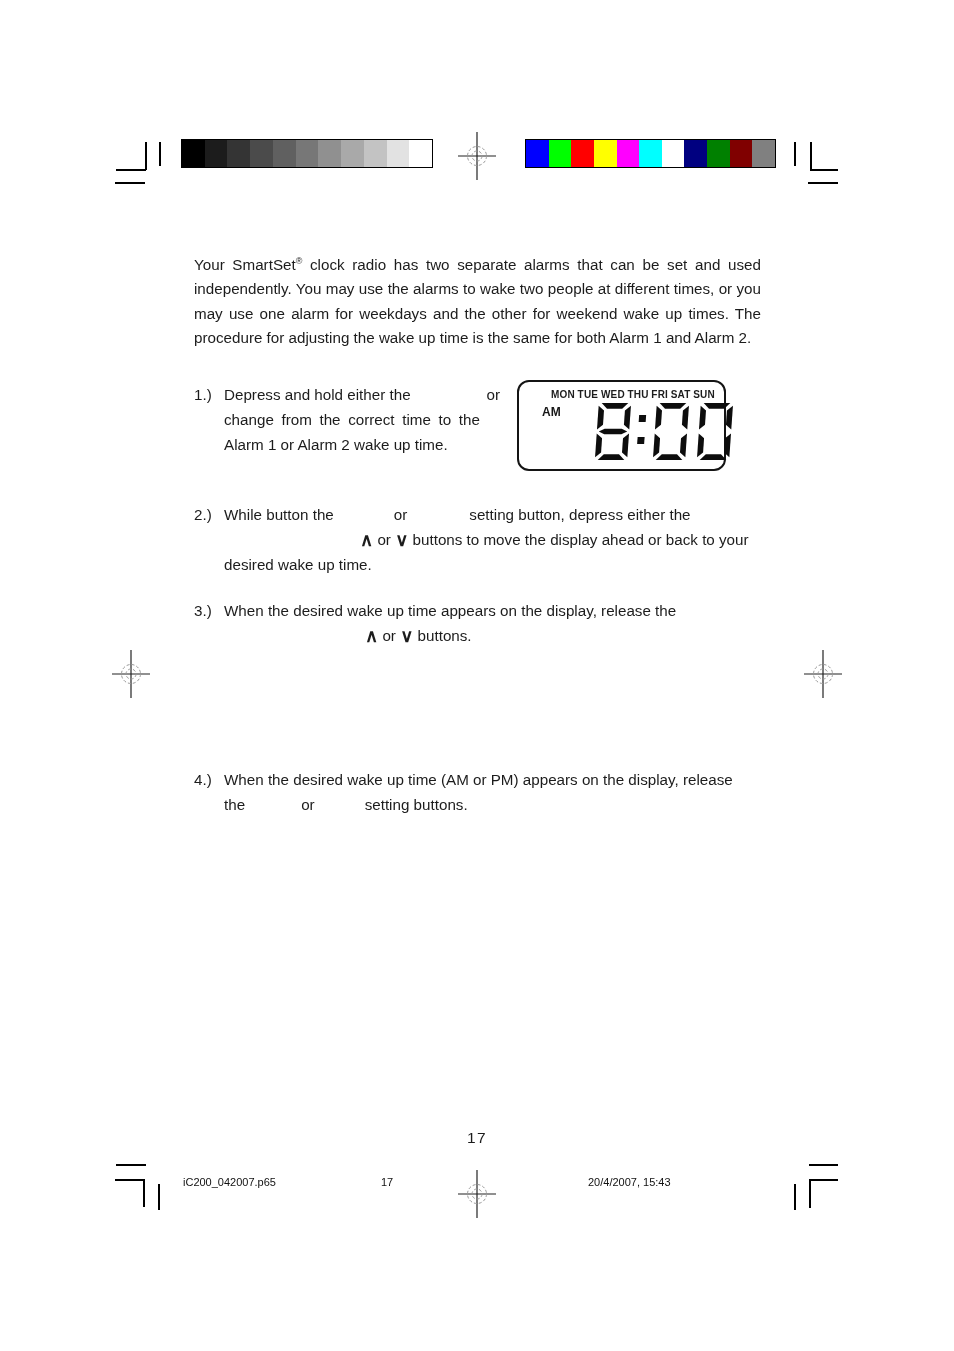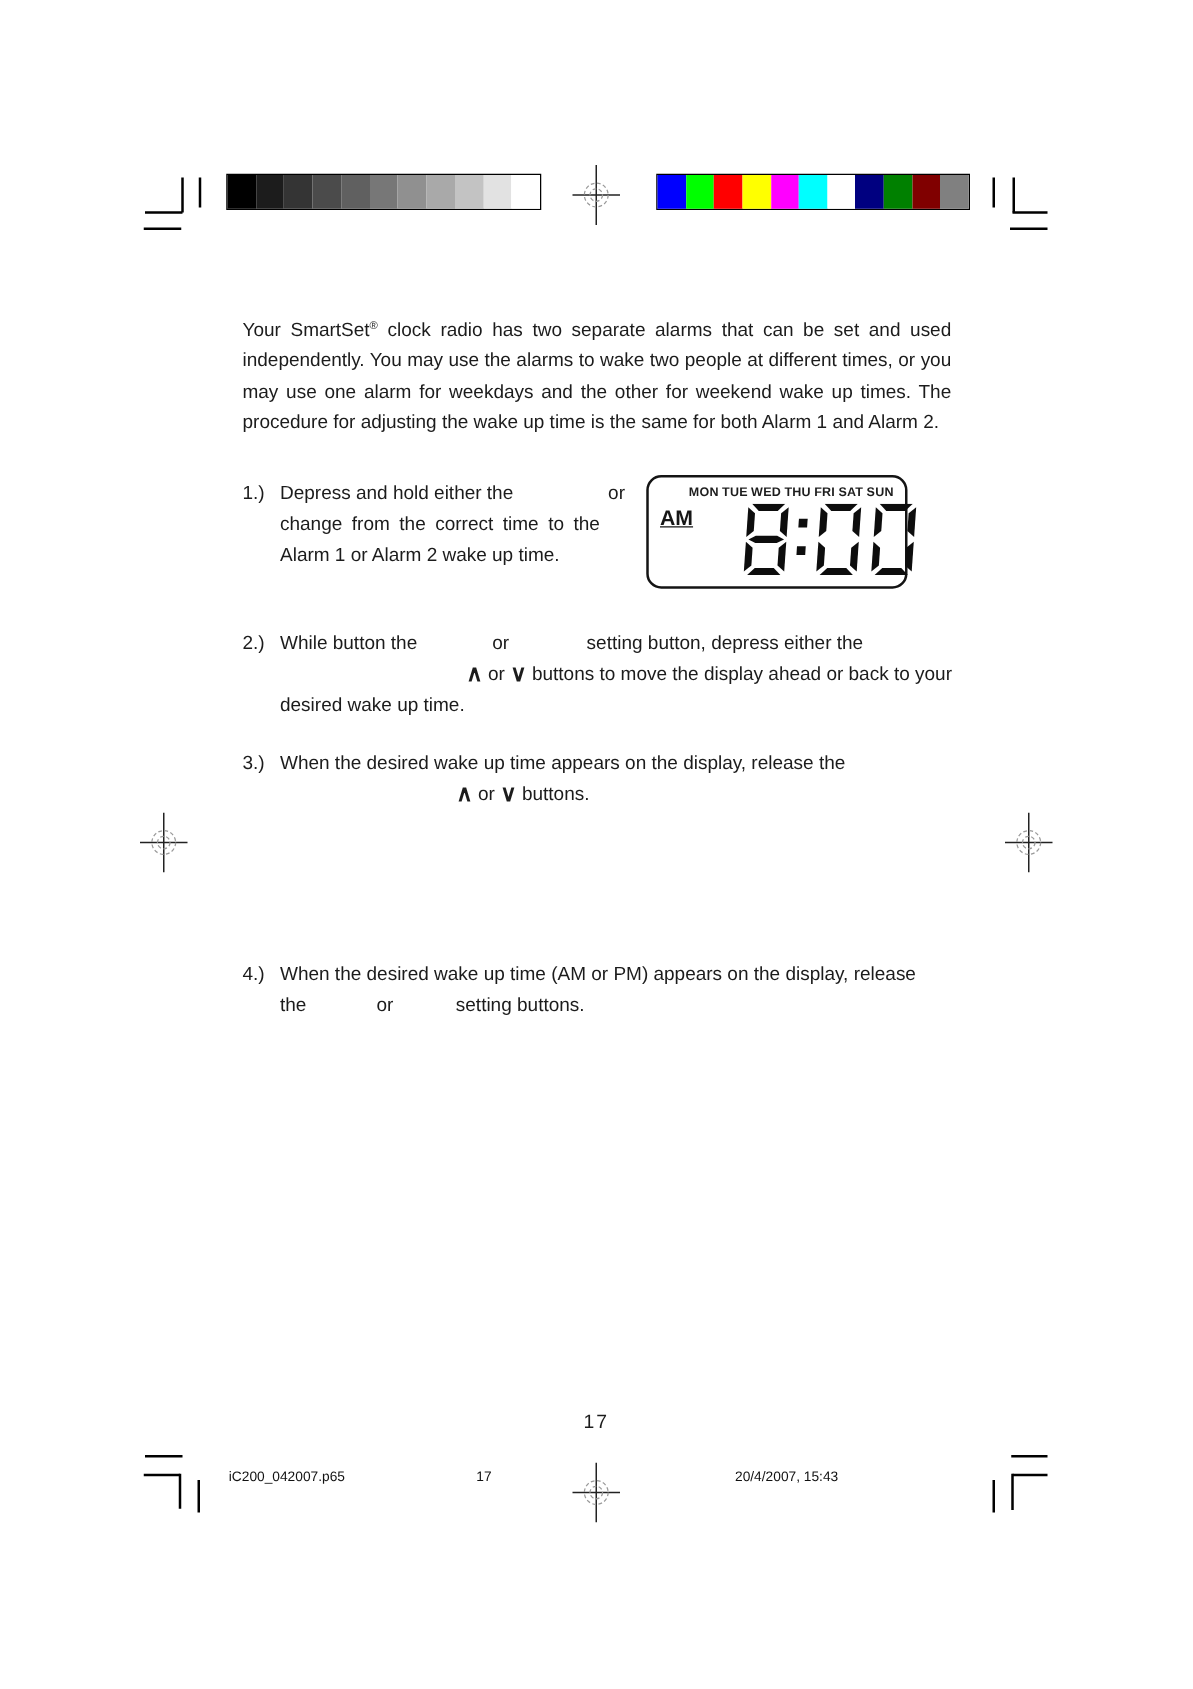--- a/index.html
+++ b/index.html
@@ -48,21 +48,21 @@
   
   .s1-lines { position:absolute; left:30px; top:0; width:276px; }
   .s1-l1 { display:flex; justify-content:space-between; }
   .s1-l2 { text-align:right; }
   .s1-l3 { word-spacing:3.4px; }
 
   
   .s2-l1 { position:absolute; left:30px; top:0; width:540px; white-space:nowrap; }
   .s2-or { margin-left:60px; }
   .s2-setting { margin-left:62px; }
-  .s2-l2 { position:absolute; left:179px; top:25px; white-space:nowrap; }
+  .s2-l2 { position:absolute; left:166px; top:25px; white-space:nowrap; }
   .s2-l3 { position:absolute; left:30px; top:50px; white-space:nowrap; }
 
   
   .s3-l1 { position:absolute; left:30px; top:0; white-space:nowrap; }
   .s3-l2 { position:absolute; left:171px; top:25px; white-space:nowrap; }
 
   
   .s4-l1 { position:absolute; left:30px; top:0; white-space:nowrap; }
   .s4-l2 { position:absolute; left:30px; top:25px; white-space:nowrap; }
   .s4-or { margin-left:56px; }
@@ -73,22 +73,22 @@
     position:absolute; left:517px; top:380px; width:209px; height:91px;
     border:2.5px solid #141414; border-radius:12px;
     background:#fff;
   }
   .clock-days {
     position:absolute; left:32px; right:9px; top:7px;
     display:flex; justify-content:space-between;
     font-size:10px; font-weight:bold; color:#1d1d1d; letter-spacing:0.2px;
   }
   .clock-am {
-    position:absolute; left:9px; top:23px;
-    font-size:17px; font-weight:bold; color:#161616;text-decoration:underline;
+    position:absolute; left:23px; top:23px;
+    font-size:12px; font-weight:bold; color:#161616;
   }
   .clock-digits {
     position:absolute; left:72px; top:21px; height:57px;
     display:flex; align-items:flex-start;
     transform:skewX(-4deg);
   }
   .seg-digit { width:34px; height:57px; margin:0 5px; }
   .seg-digit polygon { fill:#0d0d0d; }
   .colon { width:12px; height:57px; position:relative; margin:0 1px; }
   .colon i {

